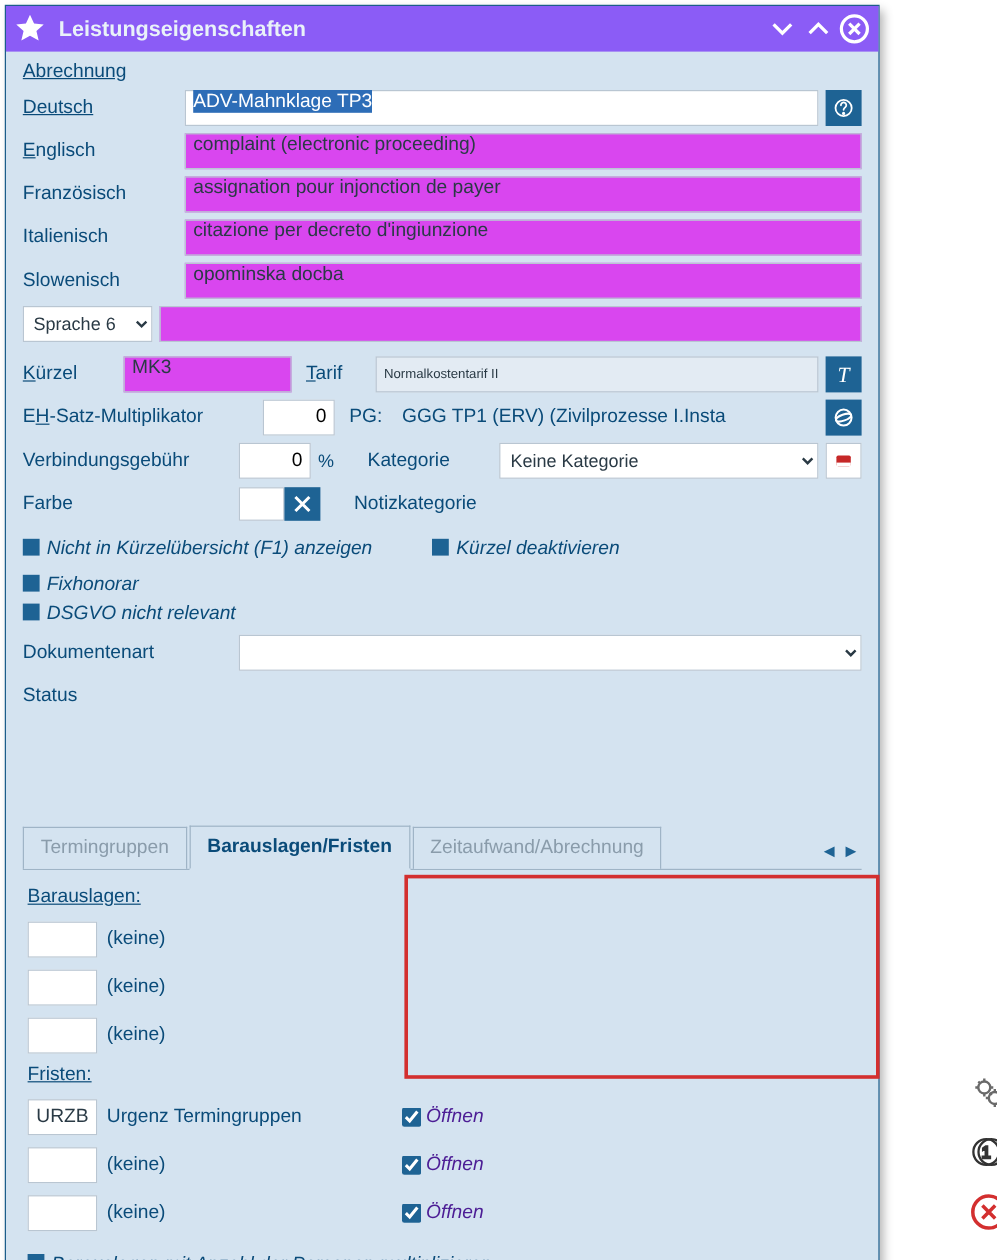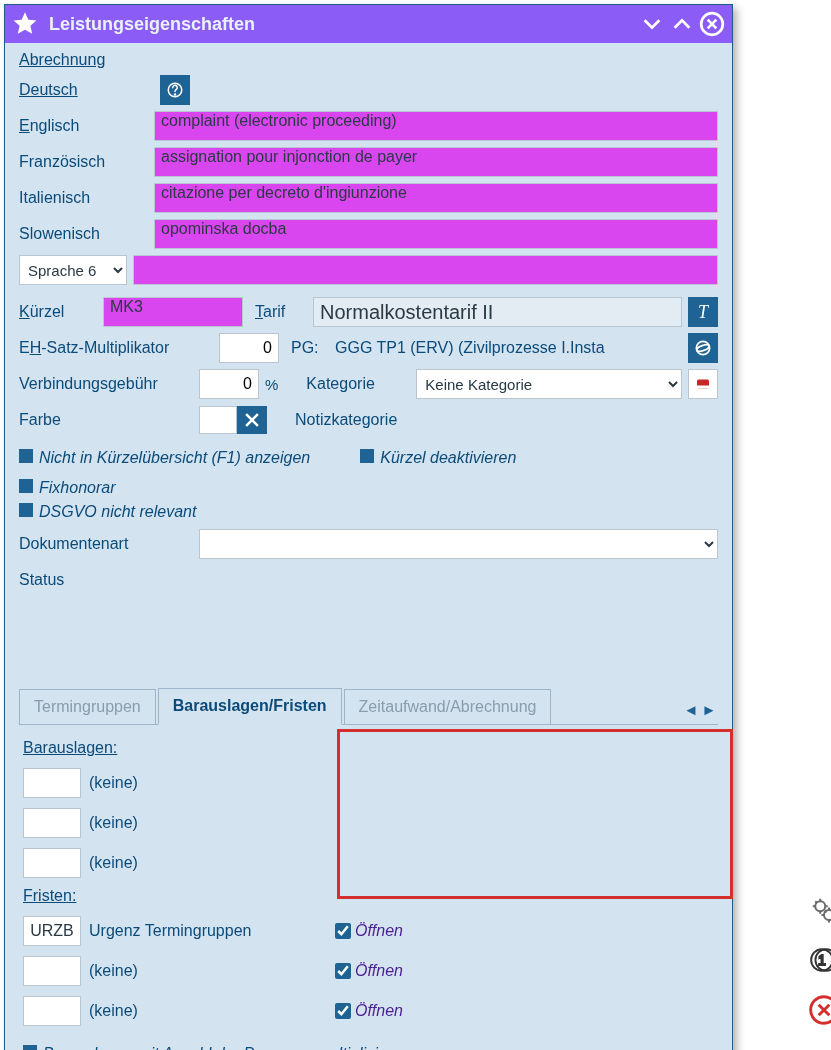--- a/index.html
+++ b/index.html
@@ -15,21 +15,21 @@
   .row { display: flex; align-items: center; margin-bottom: 2px; min-height: 34px; }
   .lbl { width: 135px; color: #0a4b79; font-size: 16px; }
   .lbl u { text-decoration: underline; }
   .txt { flex: 1; height: 30px; border: 1px solid #b9c6d2; background: #d946ef; padding: 0 6px; font-size: 16px; color: #2a3a45; }
   .txt.sel { background: #fff; }
   .txt.sel span { background:#2d6db7; color:#fff; padding:1px 0; }
   .btn-sq { width: 30px; height: 30px; background: #1e6394; color: #fff; display: flex; align-items:center; justify-content:center; margin-left: 6px; cursor:pointer; border:none; }
   .btn-sq.white { background:#fff; border:1px solid #b9c6d2; }
   select.lang { height:30px; border:1px solid #b9c6d2; background:#fff; font-size:15px; color:#2a3a45; padding:0 4px; width:108px; }
   .smallfield { width: 60px; height:30px; border:1px solid #b9c6d2; background:#fff; text-align:right; padding:0 6px; font-size:16px; }
-  .tarif-field { flex:1; height:30px; border:1px solid #b9c6d2; background:#e3ebf3; padding:0 6px; font-size:20px; color:#2a3a45; display:flex; align-items:center; }
+  .tarif-field { flex:1; height:30px; border:1px solid #b9c6d2; background:#e3ebf3; padding:0 6px; font-size:11px; color:#2a3a45; display:flex; align-items:center; }
   .readonly-text { color:#0a4b79; font-size:16px; }
   select.cat { height:30px; border:1px solid #b9c6d2; background:#fff; font-size:15px; color:#2a3a45; flex:1; padding:0 4px; }
   .color-swatch { width:38px; height:28px; border:1px solid #b9c6d2; background:#fff; }
   .xbox { width:30px; height:28px; background:#1e6394; color:#fff; display:flex; align-items:center; justify-content:center; margin-left:0; cursor:pointer; }
   .chkline { display:flex; align-items:flex-start; margin:6px 0; }
   .chkbox { width:14px; height:14px; background:#1e6394; margin-right:6px; flex-shrink:0; }
   .chktxt { font-style: italic; color:#0a4b79; font-size:16px; }
   .tabs-wrap { margin-top: 90px; border-bottom:1px solid #9fb4c6; display:flex; align-items:flex-end; position:relative; }
   .tab { padding:8px 14px; border:1px solid #9fb4c6; border-bottom:none; background:#d4e3f0; color:#8a9cab; font-size:16px; margin-right:2px; cursor:pointer; }
   .tab.active { background:#d4e3f0; color:#0a4b79; font-weight:600; border-bottom:2px solid #d4e3f0; position:relative; top:1px; }
@@ -80,20 +80,21 @@
             </svg>
           </div>
     </div>
   </div>
 
   <div class="content">
     <span class="section-label">Abrechnung</span>
 
     <div class="row">
       <span class="lbl"><u>Deutsch</u></span>
+      <div class="txt sel"><span>ADV-Mahnklage TP3</span></div>
       <button class="btn-sq">
             <svg viewBox="0 0 24 24" width="18" height="18" fill="none" stroke="#fff" stroke-width="2">
               <circle cx="12" cy="12" r="9"></circle>
               <path d="M9 9a3 3 0 115 2c-1 1-2 1.5-2 3" stroke-linecap="round"></path>
               <circle cx="12" cy="18" r="0.8" fill="#fff"></circle>
             </svg>
           </button>
     </div>
     <div class="row">
       <span class="lbl"><u>E</u>nglisch</span>

